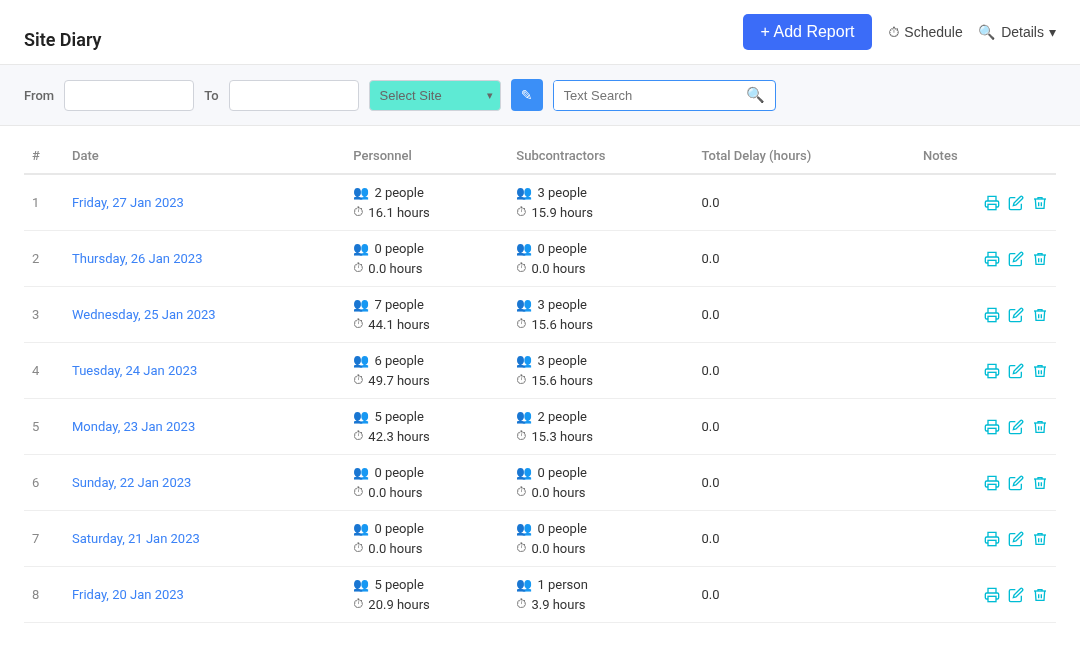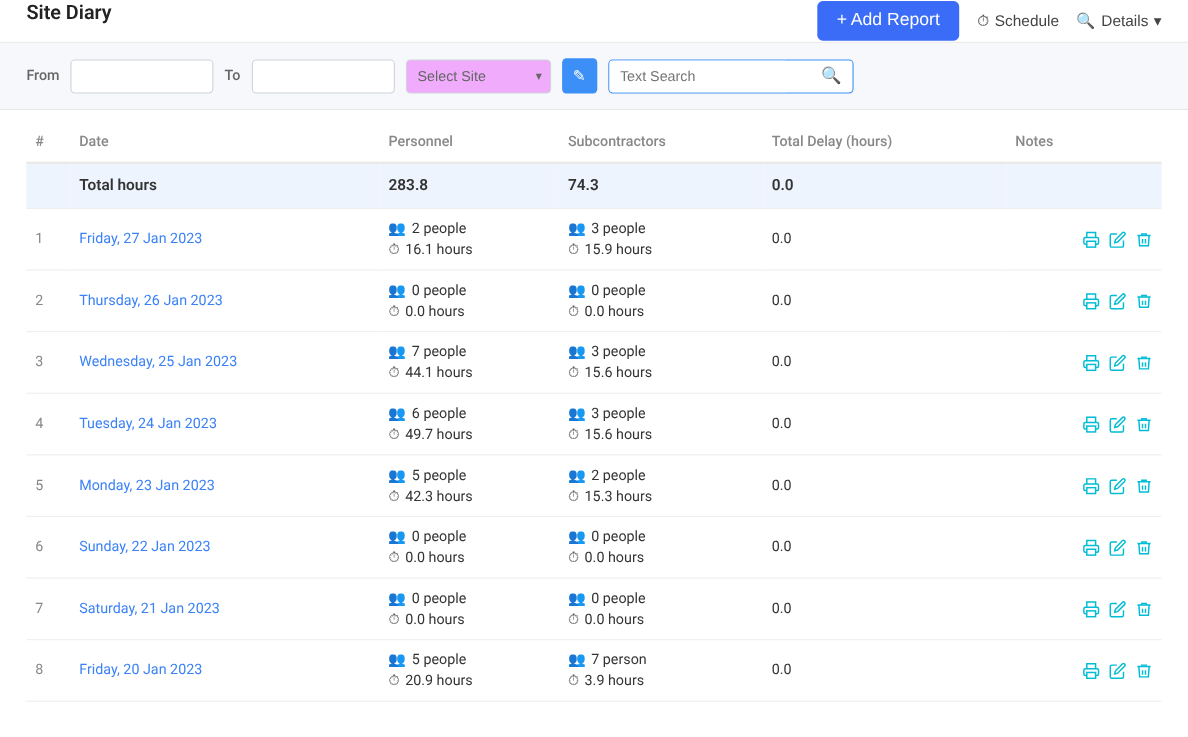--- a/index.html
+++ b/index.html
@@ -1,35 +1,35 @@
 <!DOCTYPE html>
 <html><head>
   <meta charset="utf-8">
   <style>
     * { box-sizing: border-box; margin: 0; padding: 0; }
     body { font-family: -apple-system, BlinkMacSystemFont, 'Segoe UI', Roboto, sans-serif; background: #f5f6fa; color: #333; font-size: 14px; }
 
     .app-container { width: 1080px; min-height: 670px; background: #fff; display: flex; flex-direction: column; }
 
     
-    .header { display: flex; align-items: flex-start; justify-content: space-between; padding: 1px 24px; background: #fff; border-bottom: 1px solid #e8e8e8; }
+    .header { display: flex; align-items: flex-end; justify-content: space-between; padding: 14px 24px; background: #fff; border-bottom: 1px solid #e8e8e8; }
     .header-title { font-size: 18px; font-weight: 600; color: #222; }
     .header-actions { display: flex; align-items: center; gap: 16px; }
 
     .btn-add-report { background: #3b6cf8; color: #fff; border: none; border-radius: 5px; padding: 9px 18px; font-size: 16px; font-weight: 500; cursor: pointer; display: flex; align-items: center; gap: 6px; }
 
     .btn-schedule { background: transparent; border: none; color: #444; font-size: 14px; cursor: pointer; display: flex; align-items: center; gap: 5px; }
     .btn-details { background: transparent; border: none; color: #444; font-size: 14px; cursor: pointer; display: flex; align-items: center; gap: 5px; }
 
     
     .filter-bar { display: flex; align-items: center; gap: 10px; padding: 14px 24px; background: #f7f8fb; border-bottom: 1px solid #e8e8e8; }
     .filter-label { font-size: 13px; color: #666; font-weight: 500; }
     .filter-input { border: 1px solid #d0d3da; border-radius: 4px; padding: 7px 10px; font-size: 13px; color: #333; background: #fff; width: 130px; }
     .filter-select-wrapper { position: relative; display: flex; align-items: center; }
-    .filter-select { border: 1px solid #d0d3da; border-radius: 4px; padding: 7px 32px 7px 10px; font-size: 13px; color: #666; background: #f0abfc; appearance: none; width: 132px; cursor: pointer; }
+    .filter-select { border: 1px solid #d0d3da; border-radius: 4px; padding: 7px 32px 7px 10px; font-size: 13px; color: #666; background: #5eead4; appearance: none; width: 132px; cursor: pointer; }
     .select-chevron { position: absolute; right: 8px; color: #666; pointer-events: none; font-size: 11px; }
     .btn-edit-icon { background: #3b8ff7; border: none; border-radius: 4px; width: 32px; height: 32px; display: flex; align-items: center; justify-content: center; cursor: pointer; color: #fff; font-size: 14px; }
     .search-wrapper { display: flex; align-items: center; border: 1.5px solid #3b8ff7; border-radius: 4px; overflow: hidden; background: #fff; gap: 23px; }
     .search-input { border: none; padding: 7px 10px; font-size: 13px; color: #333; width: 160px; outline: none; }
     .search-btn { background: transparent; border: none; padding: 0 10px; cursor: pointer; color: #3b8ff7; font-size: 15px; display: flex; align-items: center; }
 
     
     .table-container { flex: 1; overflow: auto; padding: 0 24px 24px; }
     table { width: 100%; border-collapse: collapse; margin-top: 8px; }
     thead tr { border-bottom: 2px solid #e8e8e8; }
@@ -103,28 +103,20 @@
           <th>#</th>
           <th>Date</th>
           <th>Personnel</th>
           <th>Subcontractors</th>
           <th>Total Delay (hours)</th>
           <th>Notes</th>
         </tr>
       </thead>
       <tbody id="table-body">
 
-        <tr class="total-row">
-          <td></td>
-          <td class="total-label">Total hours</td>
-          <td>283.8</td>
-          <td>74.3</td>
-          <td>0.0</td>
-          <td></td>
-        </tr>
       <tr>
       <td class="row-num">1</td>
       <td class="date-cell"><a href="#">Friday, 27 Jan 2023</a></td>
       <td>
         <div class="personnel-cell">
           <div class="people-line">
             <span class="icon-people">👥</span>
             <span>2 people</span>
           </div>
           <div class="hours-line">
@@ -515,21 +507,21 @@
           <div class="hours-line">
             <span class="icon-clock">⏱</span>
             <span>20.9 hours</span>
           </div>
         </div>
       </td>
       <td>
         <div class="sub-cell">
           <div class="people-line">
             <span class="icon-people">👥</span>
-            <span>7 person</span>
+            <span>1 person</span>
           </div>
           <div class="hours-line">
             <span class="icon-clock">⏱</span>
             <span>3.9 hours</span>
           </div>
         </div>
       </td>
       <td class="delay-cell">0.0</td>
       <td>
         <div class="actions-cell">

